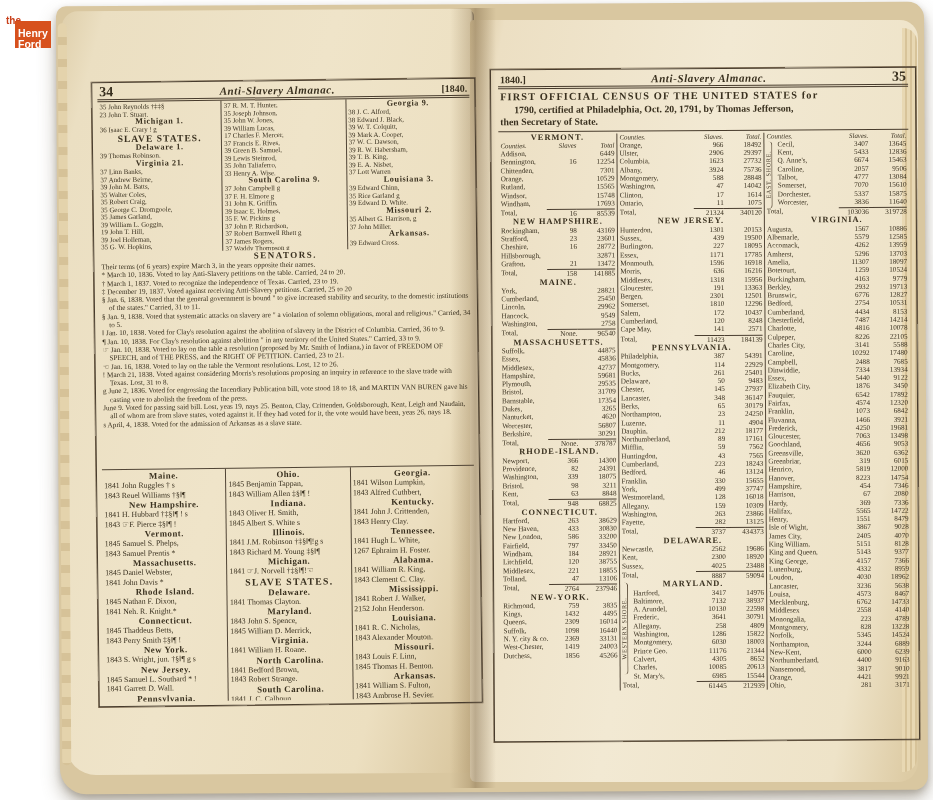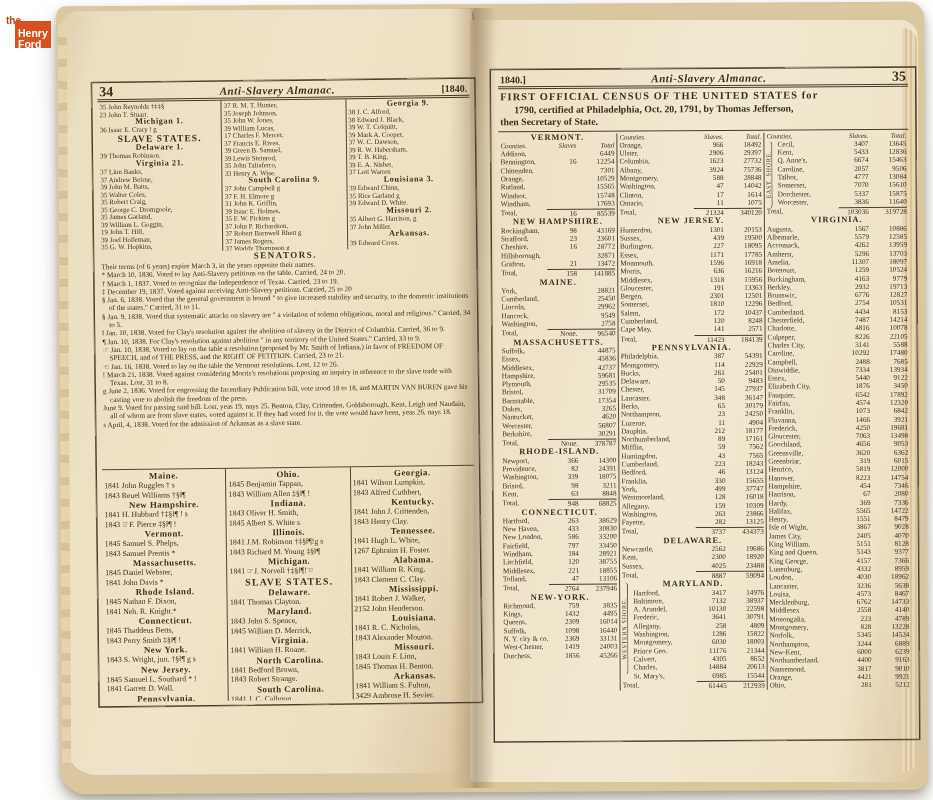--- a/index.html
+++ b/index.html
@@ -266,21 +266,21 @@
             <div class="row">1841 Robert J. Walker,</div>
             <div class="row">2152 John Henderson.</div>
             <div class="head">Louisiana.</div>
             <div class="row">1841 R. C. Nicholas,</div>
             <div class="row">1843 Alexander Mouton.</div>
             <div class="head">Missouri.</div>
             <div class="row">1843 Louis F. Linn,</div>
             <div class="row">1845 Thomas H. Benton.</div>
             <div class="head">Arkansas.</div>
             <div class="row">1841 William S. Fulton,</div>
-            <div class="row">3429 Ambrose H. Sevier.</div>
+            <div class="row">1843 Ambrose H. Sevier.</div>
           </div>
         </div>
     </div>
 
     <div class="pbox boxR">
       <div class="phead">
         <span class="yr">1840.]</span>
         <span class="ttl">Anti-Slavery Almanac.</span>
         <span class="num">35</span>
       </div>
@@ -869,21 +869,21 @@
               <span class="cs">11176</span>
               <span class="ct">21344</span>
             </div>
             <div class="crow cind">
               <span class="cn">Calvert,</span>
               <span class="cs">4305</span>
               <span class="ct">8652</span>
             </div>
             <div class="crow cind">
               <span class="cn">Charles,</span>
-              <span class="cs">14884</span>
+              <span class="cs">10085</span>
               <span class="ct">20613</span>
             </div>
             <div class="crow cind">
               <span class="cn">St. Mary's,</span>
               <span class="cs">6985</span>
               <span class="ct">15544</span>
             </div>
             <div class="crow ctot">
               <span class="cn">Total,</span>
               <span class="cs">61445</span>
@@ -1214,21 +1214,21 @@
               <span class="ct">9010</span>
             </div>
             <div class="crow">
               <span class="cn">Orange,</span>
               <span class="cs">4421</span>
               <span class="ct">9921</span>
             </div>
             <div class="crow">
               <span class="cn">Ohio,</span>
               <span class="cs">281</span>
-              <span class="ct">5212</span>
+              <span class="ct">3171</span>
             </div>
             <div class="shore" style="top: 9px; height: 67px;">EAST. SHORE.</div>
           </div>
         </div>
     </div>
   </div>
 
   <div class="logo">
     <span class="the">the</span>
     <span class="sq">

